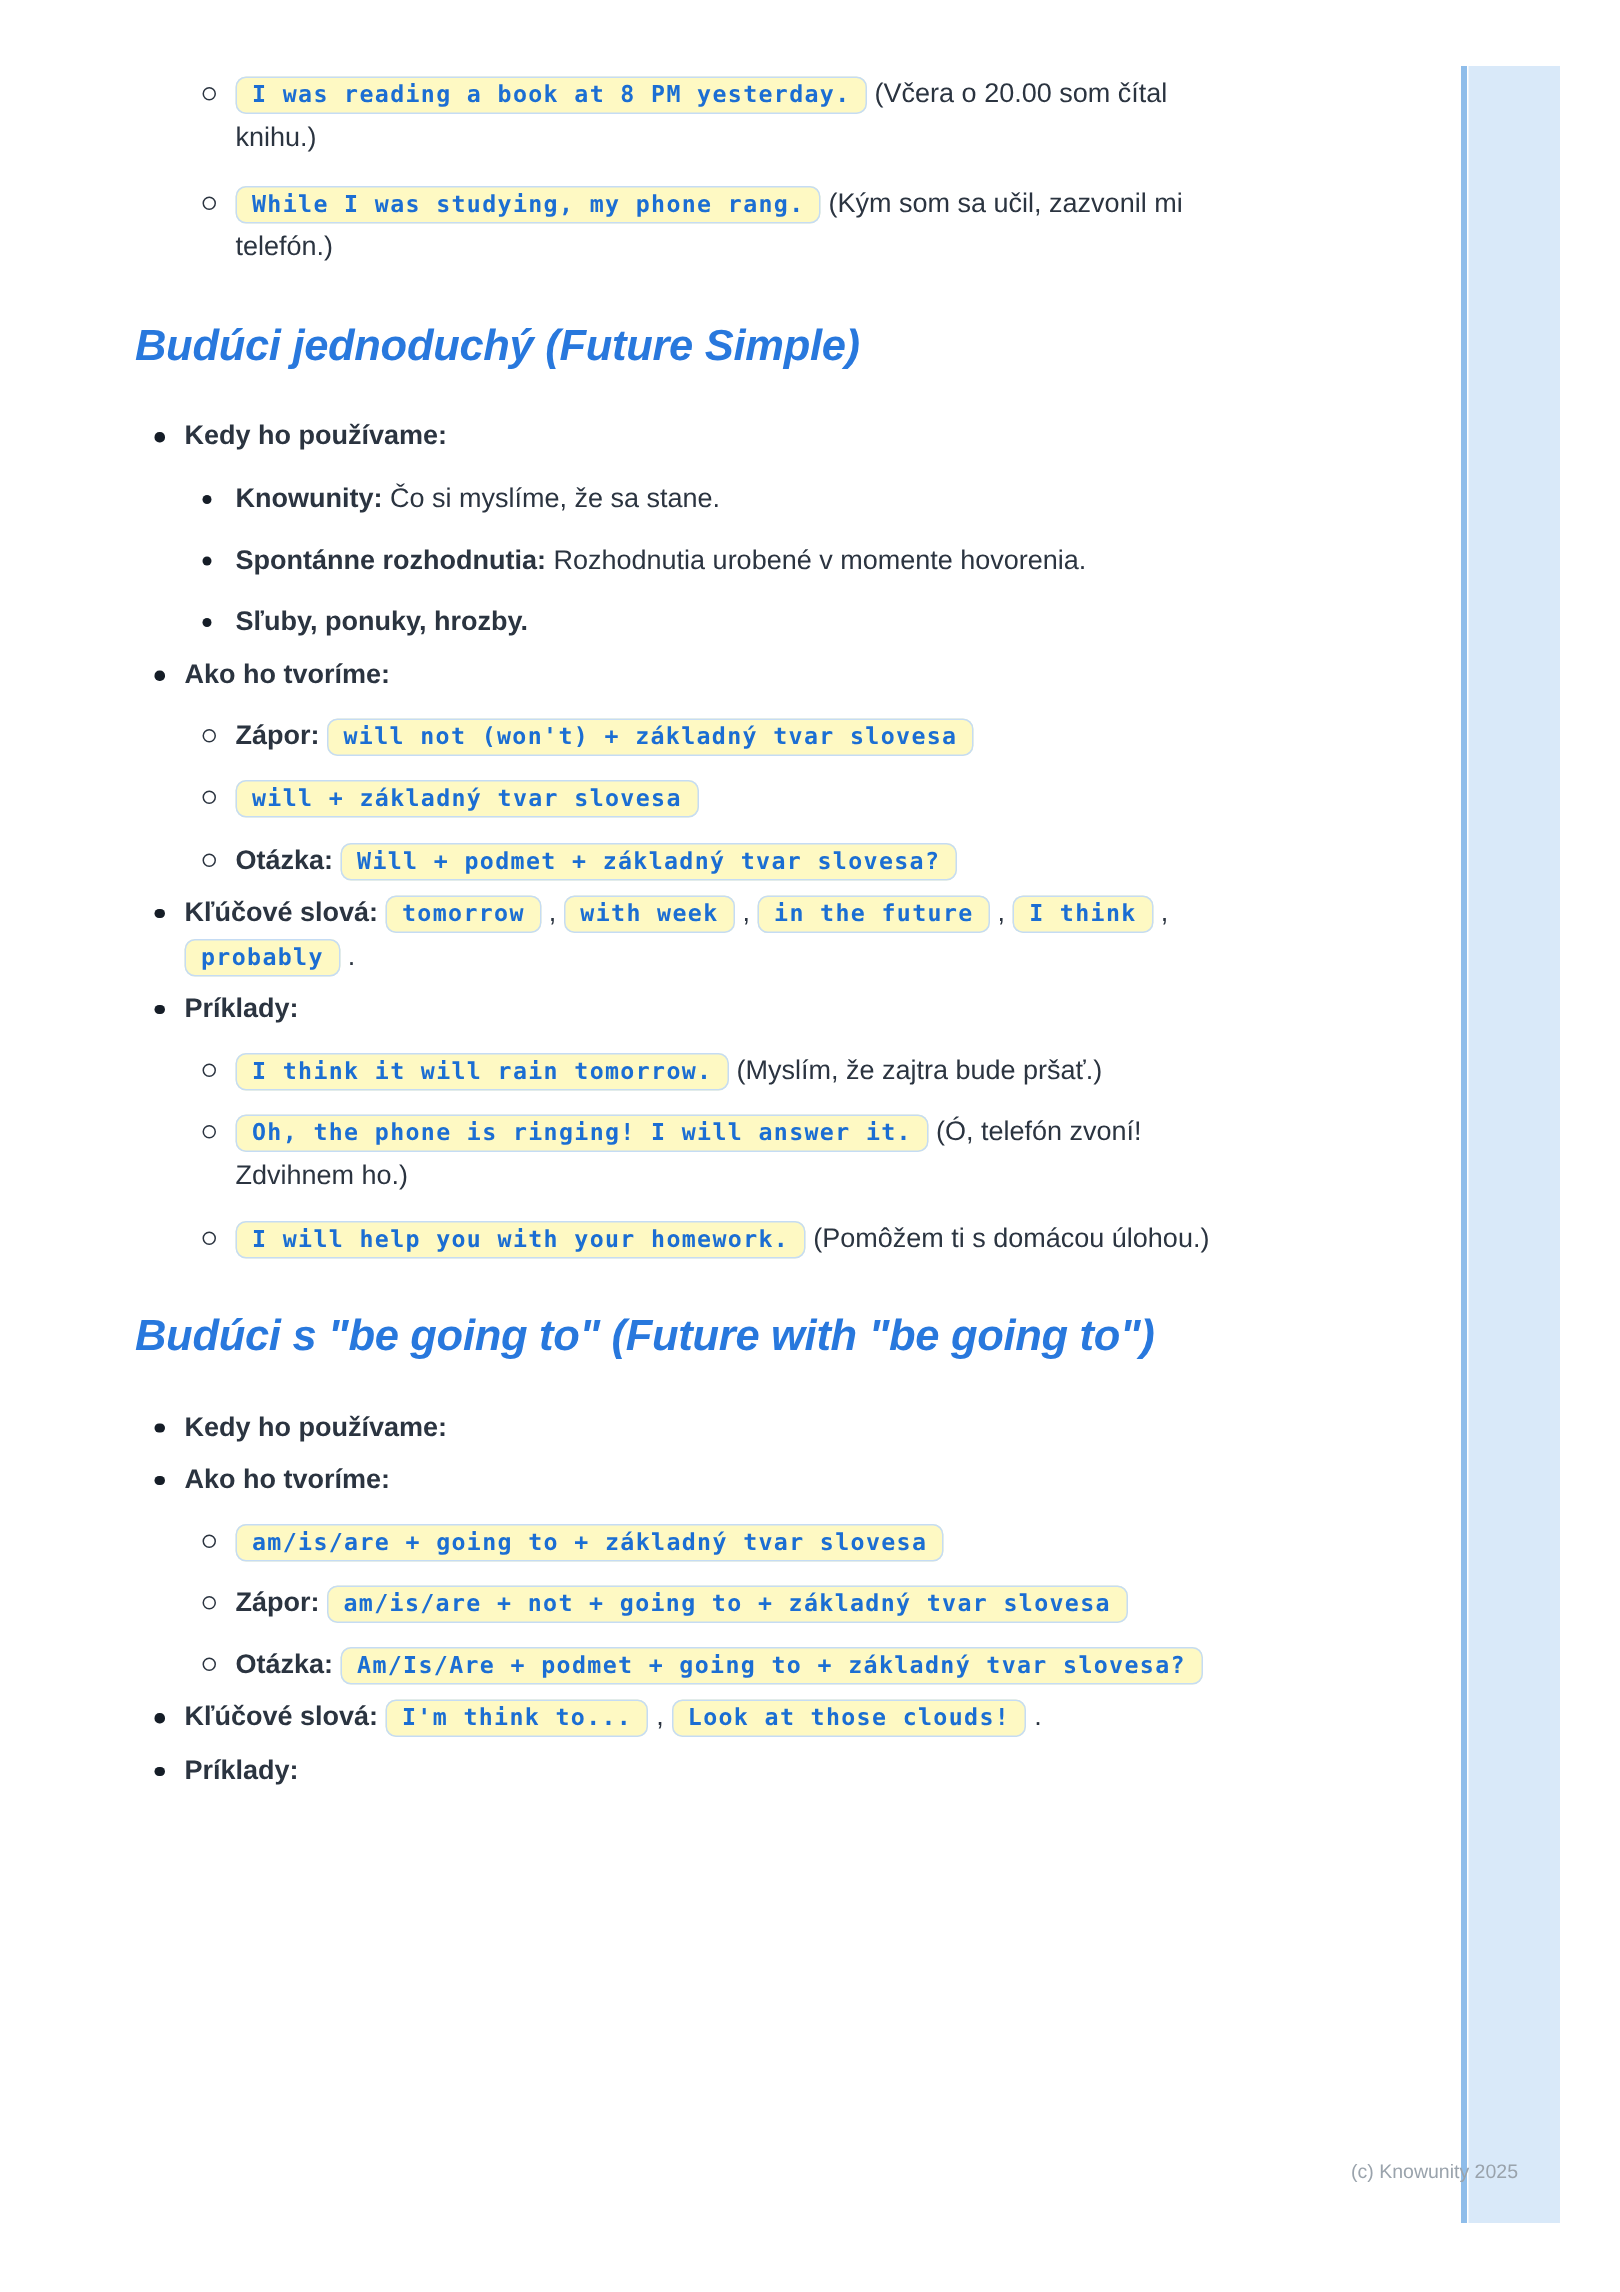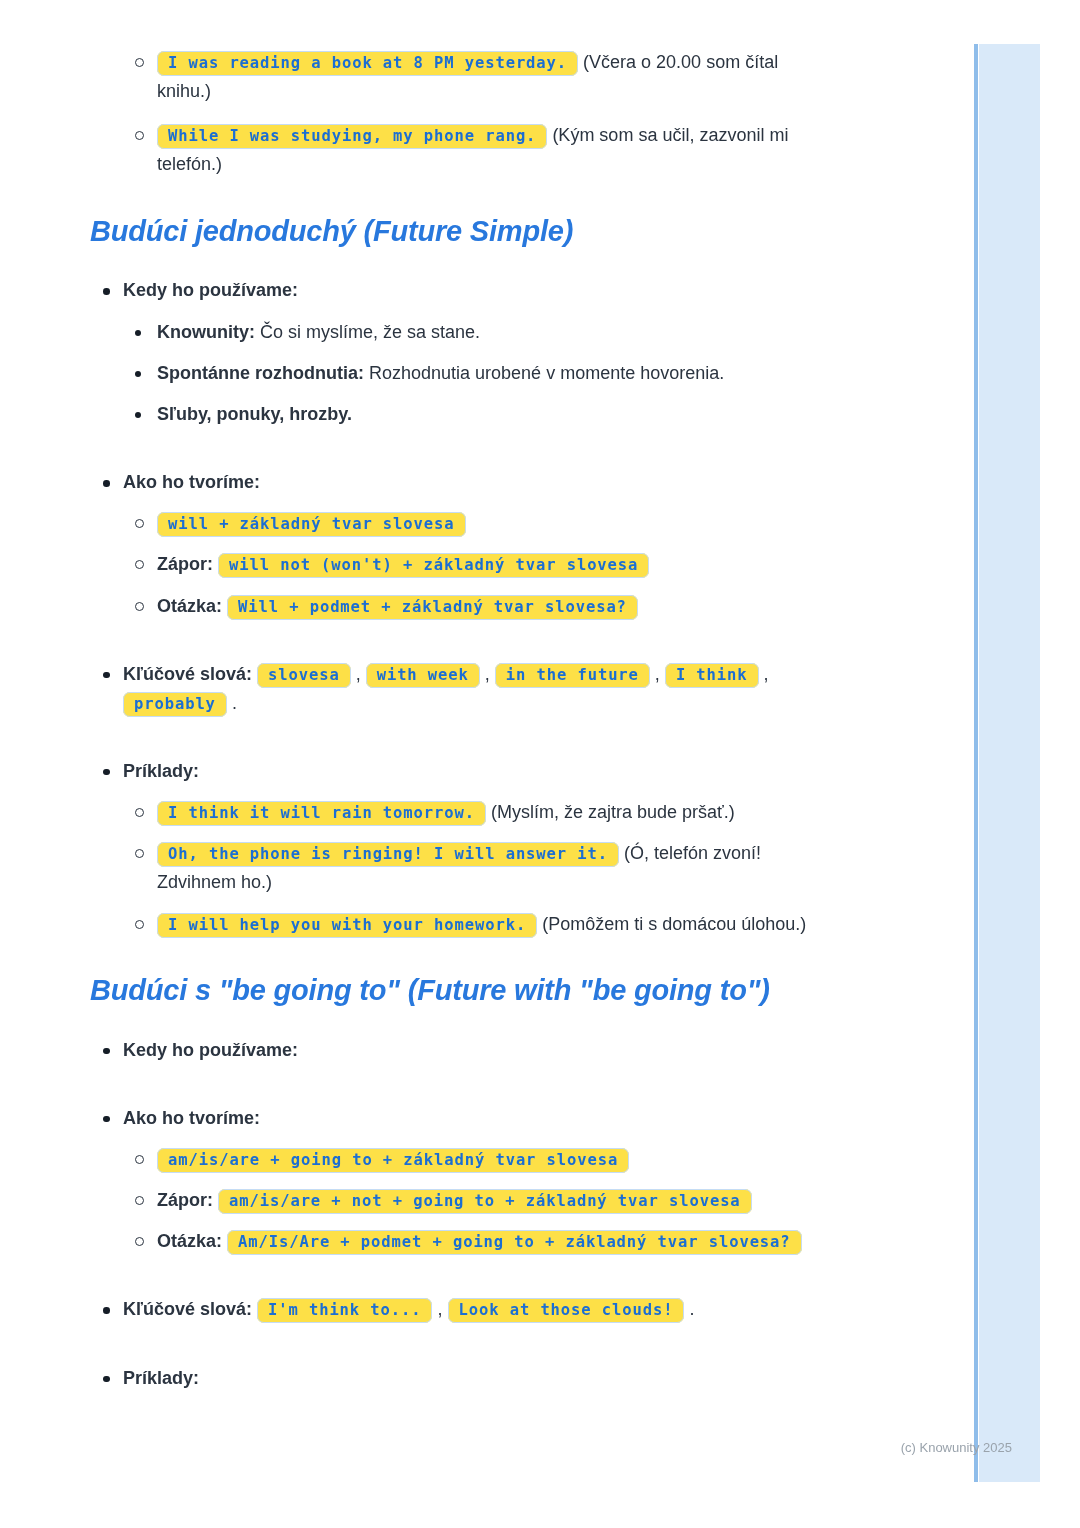--- a/index.html
+++ b/index.html
@@ -30,21 +30,21 @@
     letter-spacing:-0.2px;
     line-height:1.2;
     font-style:italic;
   }
 
   
   .top-list{margin-left:33px;}
   .top-list > li{padding-left:34px;margin-bottom:15px;}
 
   
-  .lvl1 > li{padding-left:33px;margin-top:39px;}
+  .lvl1 > li{padding-left:33px;margin-top:6px;}
   .lvl1 > li:first-child{margin-top:0;}
   .lvl1 > li::before{
     content:"";position:absolute;left:13px;top:12px;
     width:6.5px;height:6.5px;border-radius:50%;background:#151d27;
   }
 
   
   .inner{margin-top:8px;}
   .inner > li{padding-left:34px;margin-top:12px;}
 
@@ -59,21 +59,21 @@
   }
 
   .b{font-weight:700;}
 
   .chip{
     font-family:"DejaVu Sans Mono",monospace;
     font-size:15.5px;
     font-weight:600;
     letter-spacing:0.9px;
     color:#1b6ed3;
-    background:#fde047;
+    background:#fef9c3;
     border:1px solid #c5dcf4;
     border-radius:7px;
     padding:2px 10px 3px 10px;
     -webkit-box-decoration-break:clone;
     box-decoration-break:clone;
   }
 
   .sep{color:#2b3440;}
 
   
@@ -135,36 +135,36 @@
           <li class="mk-disc">
             <span class="b">Sľuby, ponuky, hrozby.</span>
           </li>
         </ul>
       </li>
 
       <li>
         <span class="b">Ako ho tvoríme:</span>
         <ul class="inner">
           <li class="mk-circle">
-            <span class="chip">will + základný tvar slovesa</span>
-          </li>
-          <li class="mk-circle">
             <span class="b">Zápor:</span>
             <span class="chip">will not (won't) + základný tvar slovesa</span>
           </li>
           <li class="mk-circle">
+            <span class="chip">will + základný tvar slovesa</span>
+          </li>
+          <li class="mk-circle">
             <span class="b">Otázka:</span>
             <span class="chip">Will + podmet + základný tvar slovesa?</span>
           </li>
         </ul>
       </li>
 
       <li>
         <span class="b">Kľúčové slová:</span>
-        <span class="chip">slovesa</span>
+        <span class="chip">tomorrow</span>
         <span class="sep">,</span>
         <span class="chip">with week</span>
         <span class="sep">,</span>
         <span class="chip">in the future</span>
         <span class="sep">,</span>
         <span class="chip">I think</span>
         <span class="sep">,</span>
         <span class="chip">probably</span>
         <span class="sep">.</span>
       </li>

